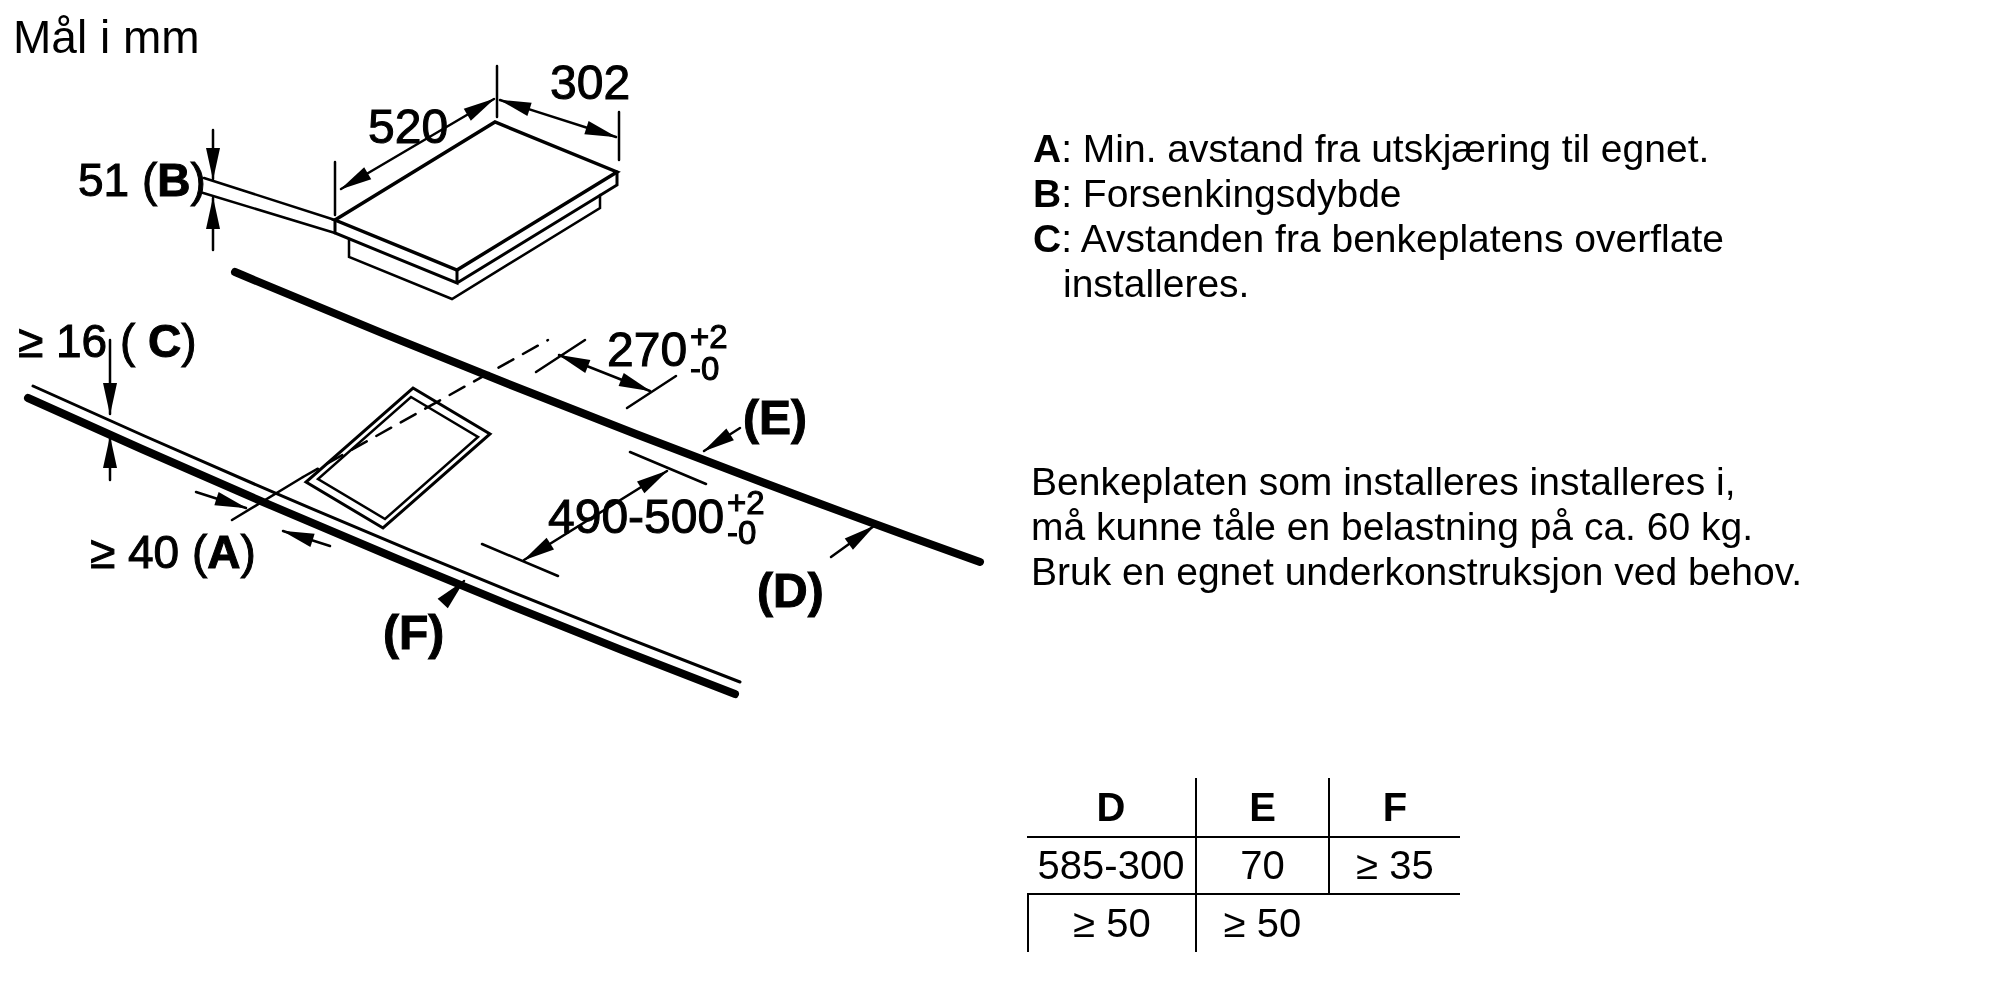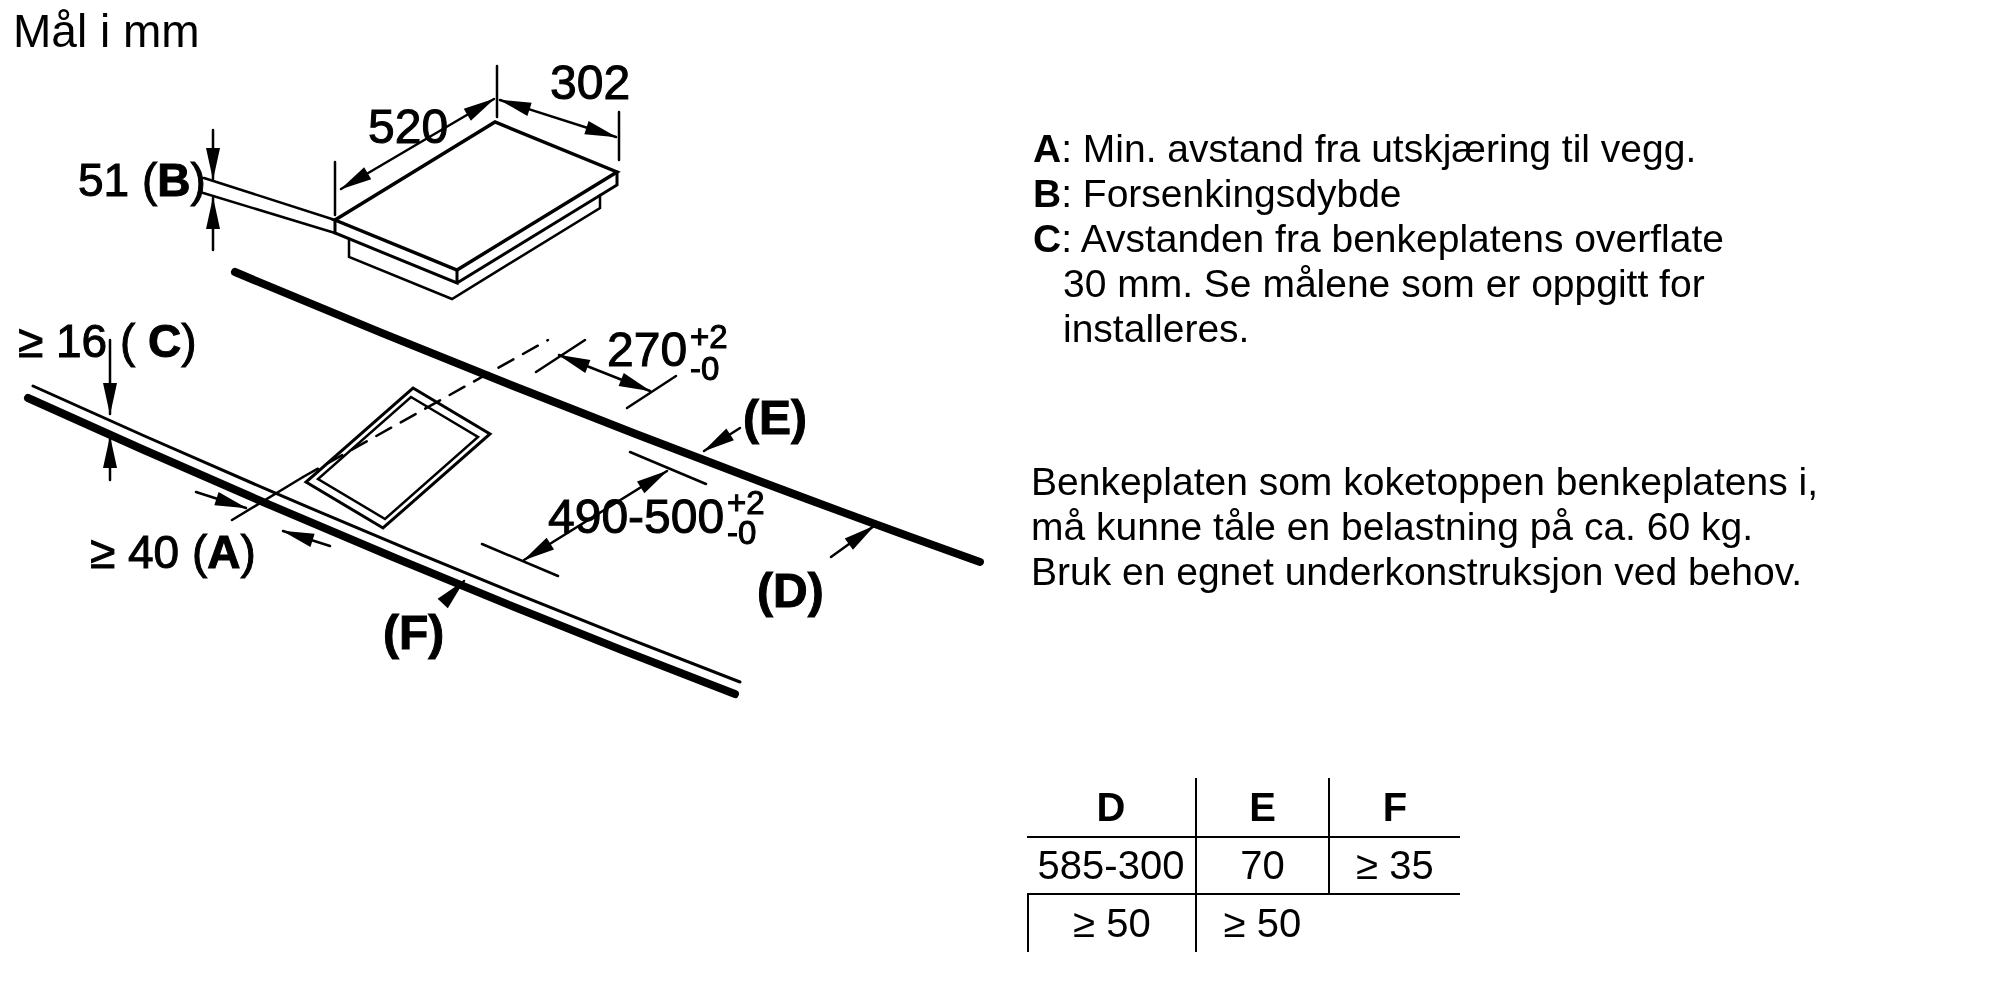--- a/index.html
+++ b/index.html
@@ -1,18 +1,18 @@
 <!DOCTYPE html>
 <html><head>
 <meta charset="utf-8">
 <style>
   html,body{margin:0;padding:0;background:#fff;}
   .canvas{position:relative;width:2000px;height:1000px;background:#fff;overflow:hidden;
           font-family:"Liberation Sans","DejaVu Sans",sans-serif;color:#000;}
-  .page-title{position:absolute;left:13px;top:4px;font-size:46px;}
+  .page-title{position:absolute;left:13px;top:10px;font-size:46px;}
   svg text{font-family:"Liberation Sans","DejaVu Sans",sans-serif;fill:#000;}
   .legend{position:absolute;left:1033px;top:126px;font-size:39px;line-height:45px;}
   .legend .row{white-space:nowrap;}
   .legend .cont{padding-left:30px;white-space:nowrap;}
   .legend b{font-weight:bold;}
   .note{position:absolute;left:1031px;top:459px;font-size:39px;line-height:45px;}
   .note .row{white-space:nowrap;}
   .dim-table{position:absolute;left:1027px;top:778px;display:grid;
              grid-template-columns:168px 133px 132px;grid-template-rows:60px 57px 57px;
              font-size:40px;}
@@ -92,29 +92,28 @@
       <line stroke-width="2.5" x1="740" y1="428" x2="704" y2="451" marker-end="url(#arr)"></line>
       <text x="743" y="434" font-size="48" font-weight="bold">(E)</text>
       <line stroke-width="2.5" x1="831" y1="557" x2="874" y2="526" marker-end="url(#arr)"></line>
       <text x="757" y="607" font-size="48" font-weight="bold">(D)</text>
       <line stroke-width="2.5" x1="447" y1="599" x2="464" y2="581" marker-end="url(#arr)"></line>
       <text x="383" y="649" font-size="48" font-weight="bold">(F)</text>
     </g>
   </svg>
 
   <div class="legend">
-    <div class="row"><b>A</b><span>: Min. avstand fra utskjæring til vegg.</span></div>
+    <div class="row"><b>A</b><span>: Min. avstand fra utskjæring til egnet.</span></div>
     <div class="row"><b>B</b><span>: Forsenkingsdybde</span></div>
     <div class="row"><b>C</b><span>: Avstanden fra benkeplatens overflate</span></div>
-    <div class="cont">30 mm. Se målene som er oppgitt for</div>
     <div class="cont">installeres.</div>
   </div>
 
   <div class="note">
-    <div class="row">Benkeplaten som koketoppen benkeplatens i,</div>
+    <div class="row">Benkeplaten som installeres installeres i,</div>
     <div class="row">må kunne tåle en belastning på ca. 60 kg.</div>
     <div class="row">Bruk en egnet underkonstruksjon ved behov.</div>
   </div>
 
   <div class="dim-table">
     <div class="cell hdr bb">D</div>
     <div class="cell hdr bb bl">E</div>
     <div class="cell hdr bb bl">F</div>
     <div class="cell bb">585-300</div>
     <div class="cell bb bl">70</div>

